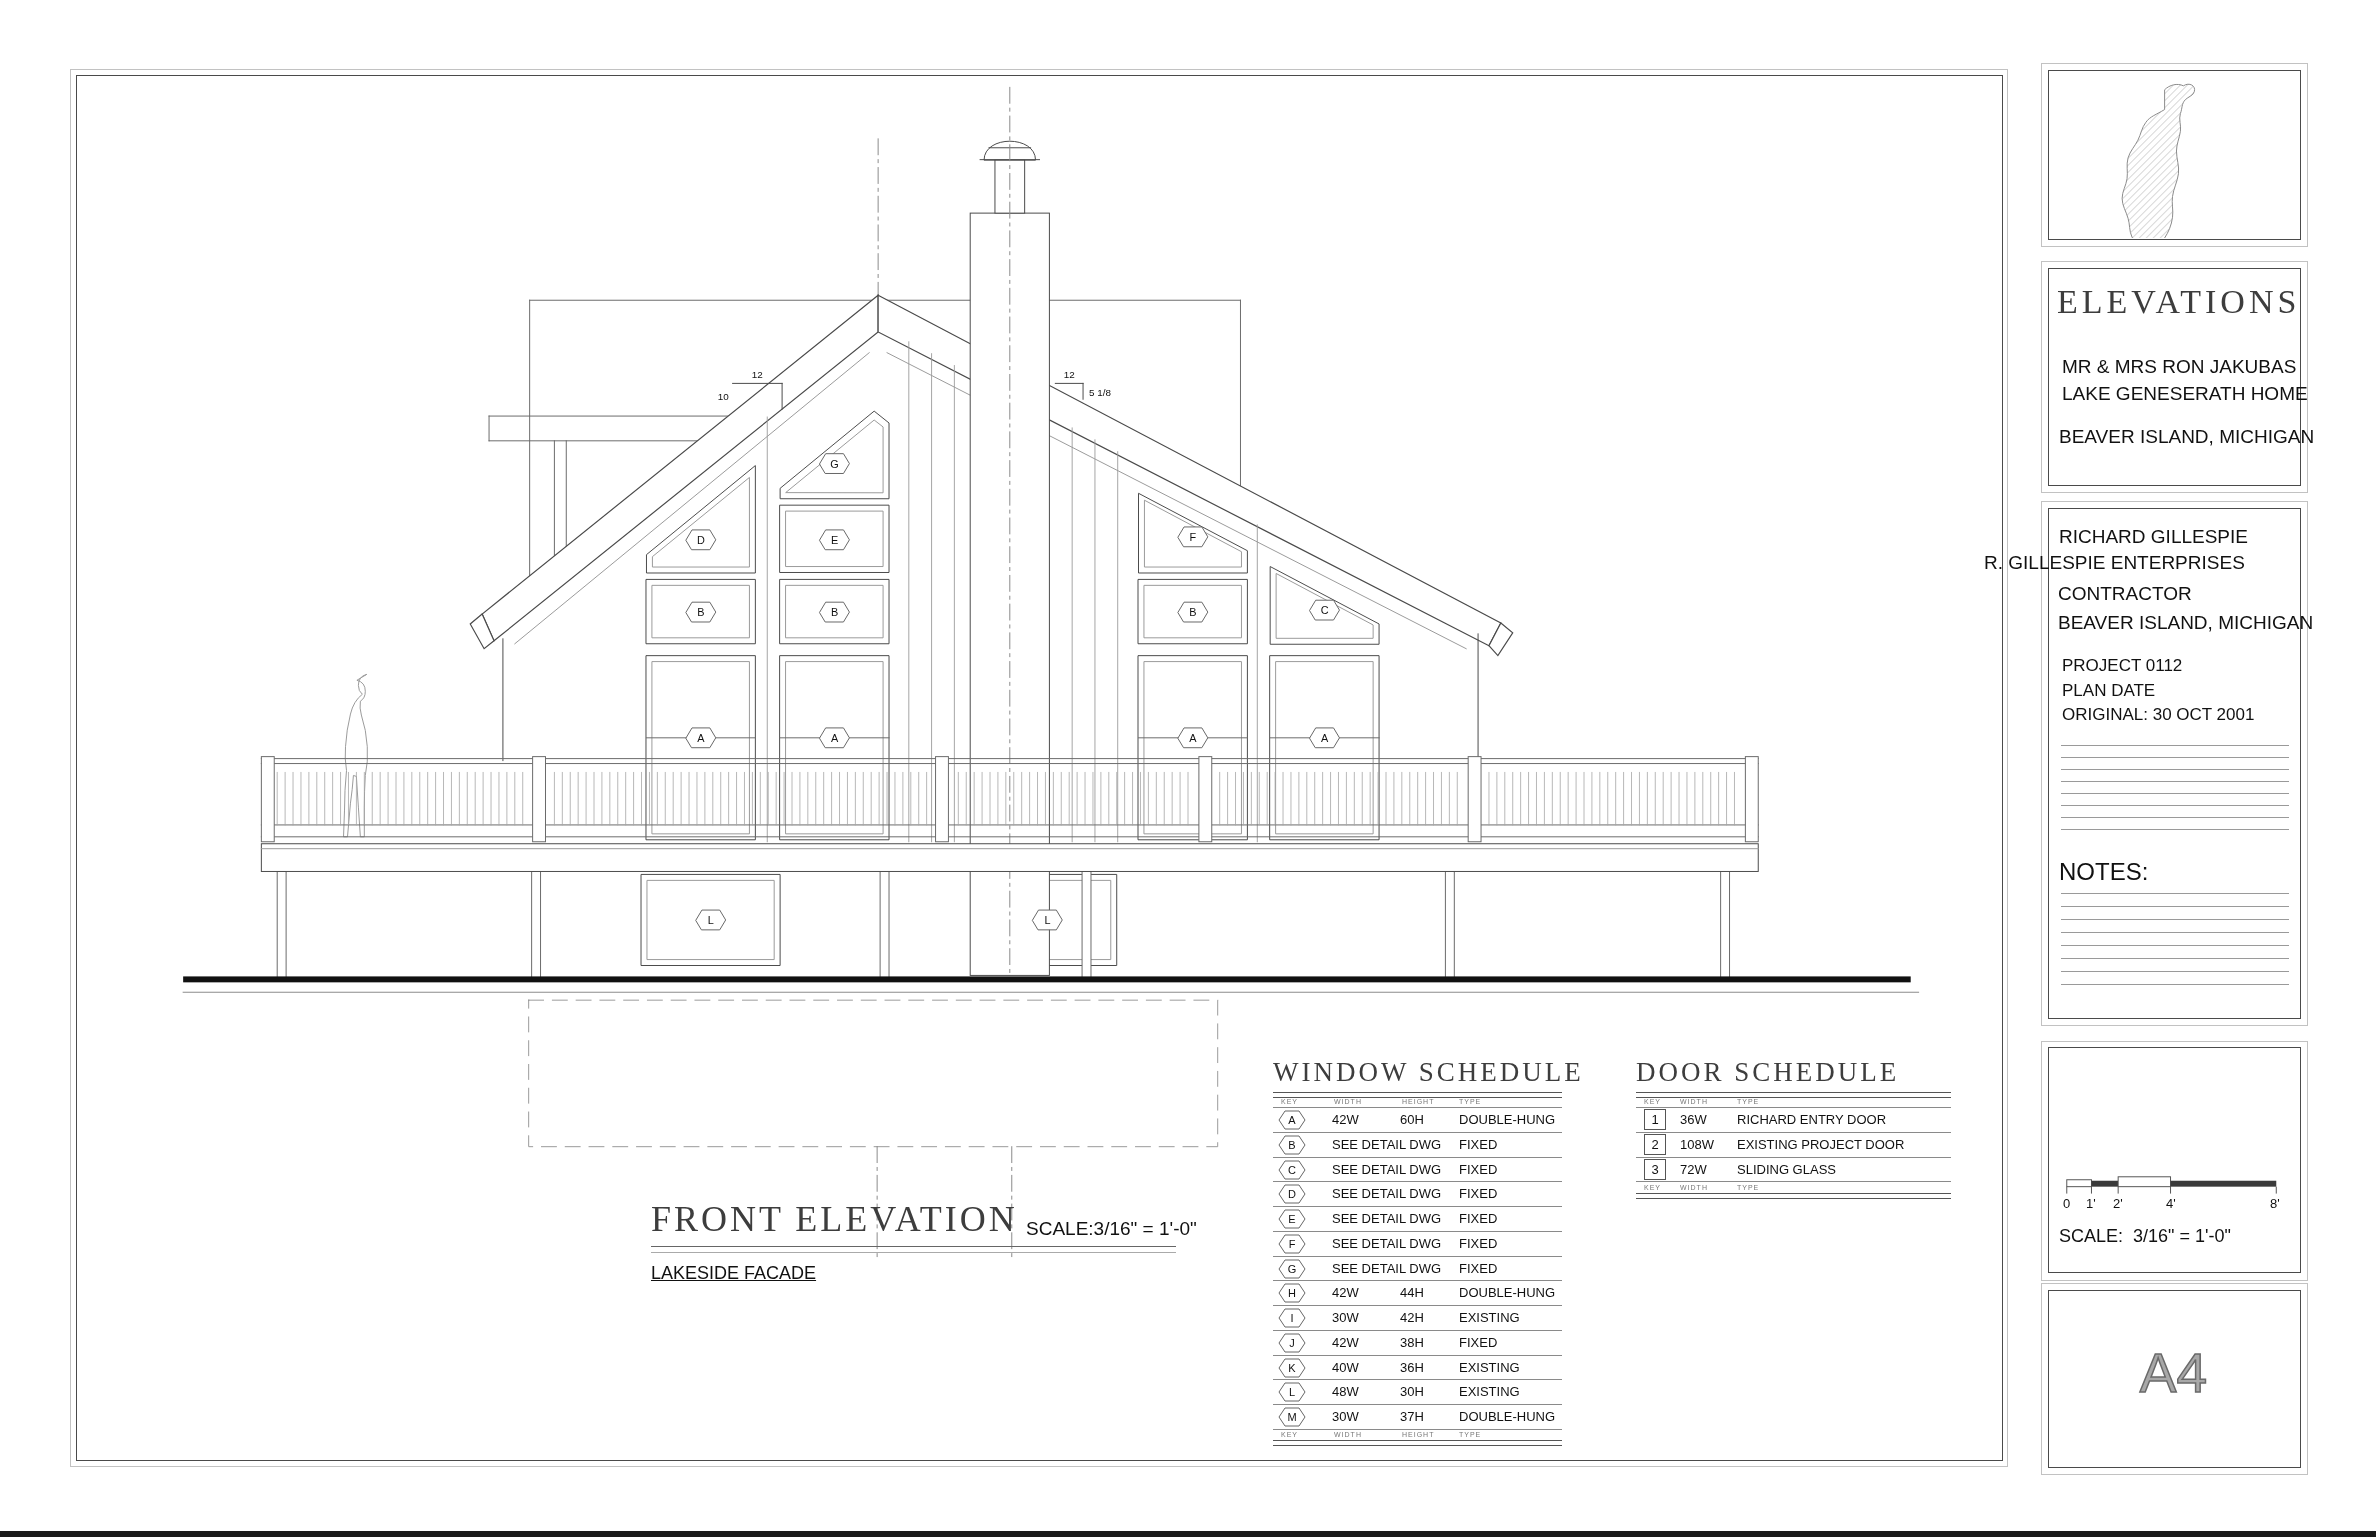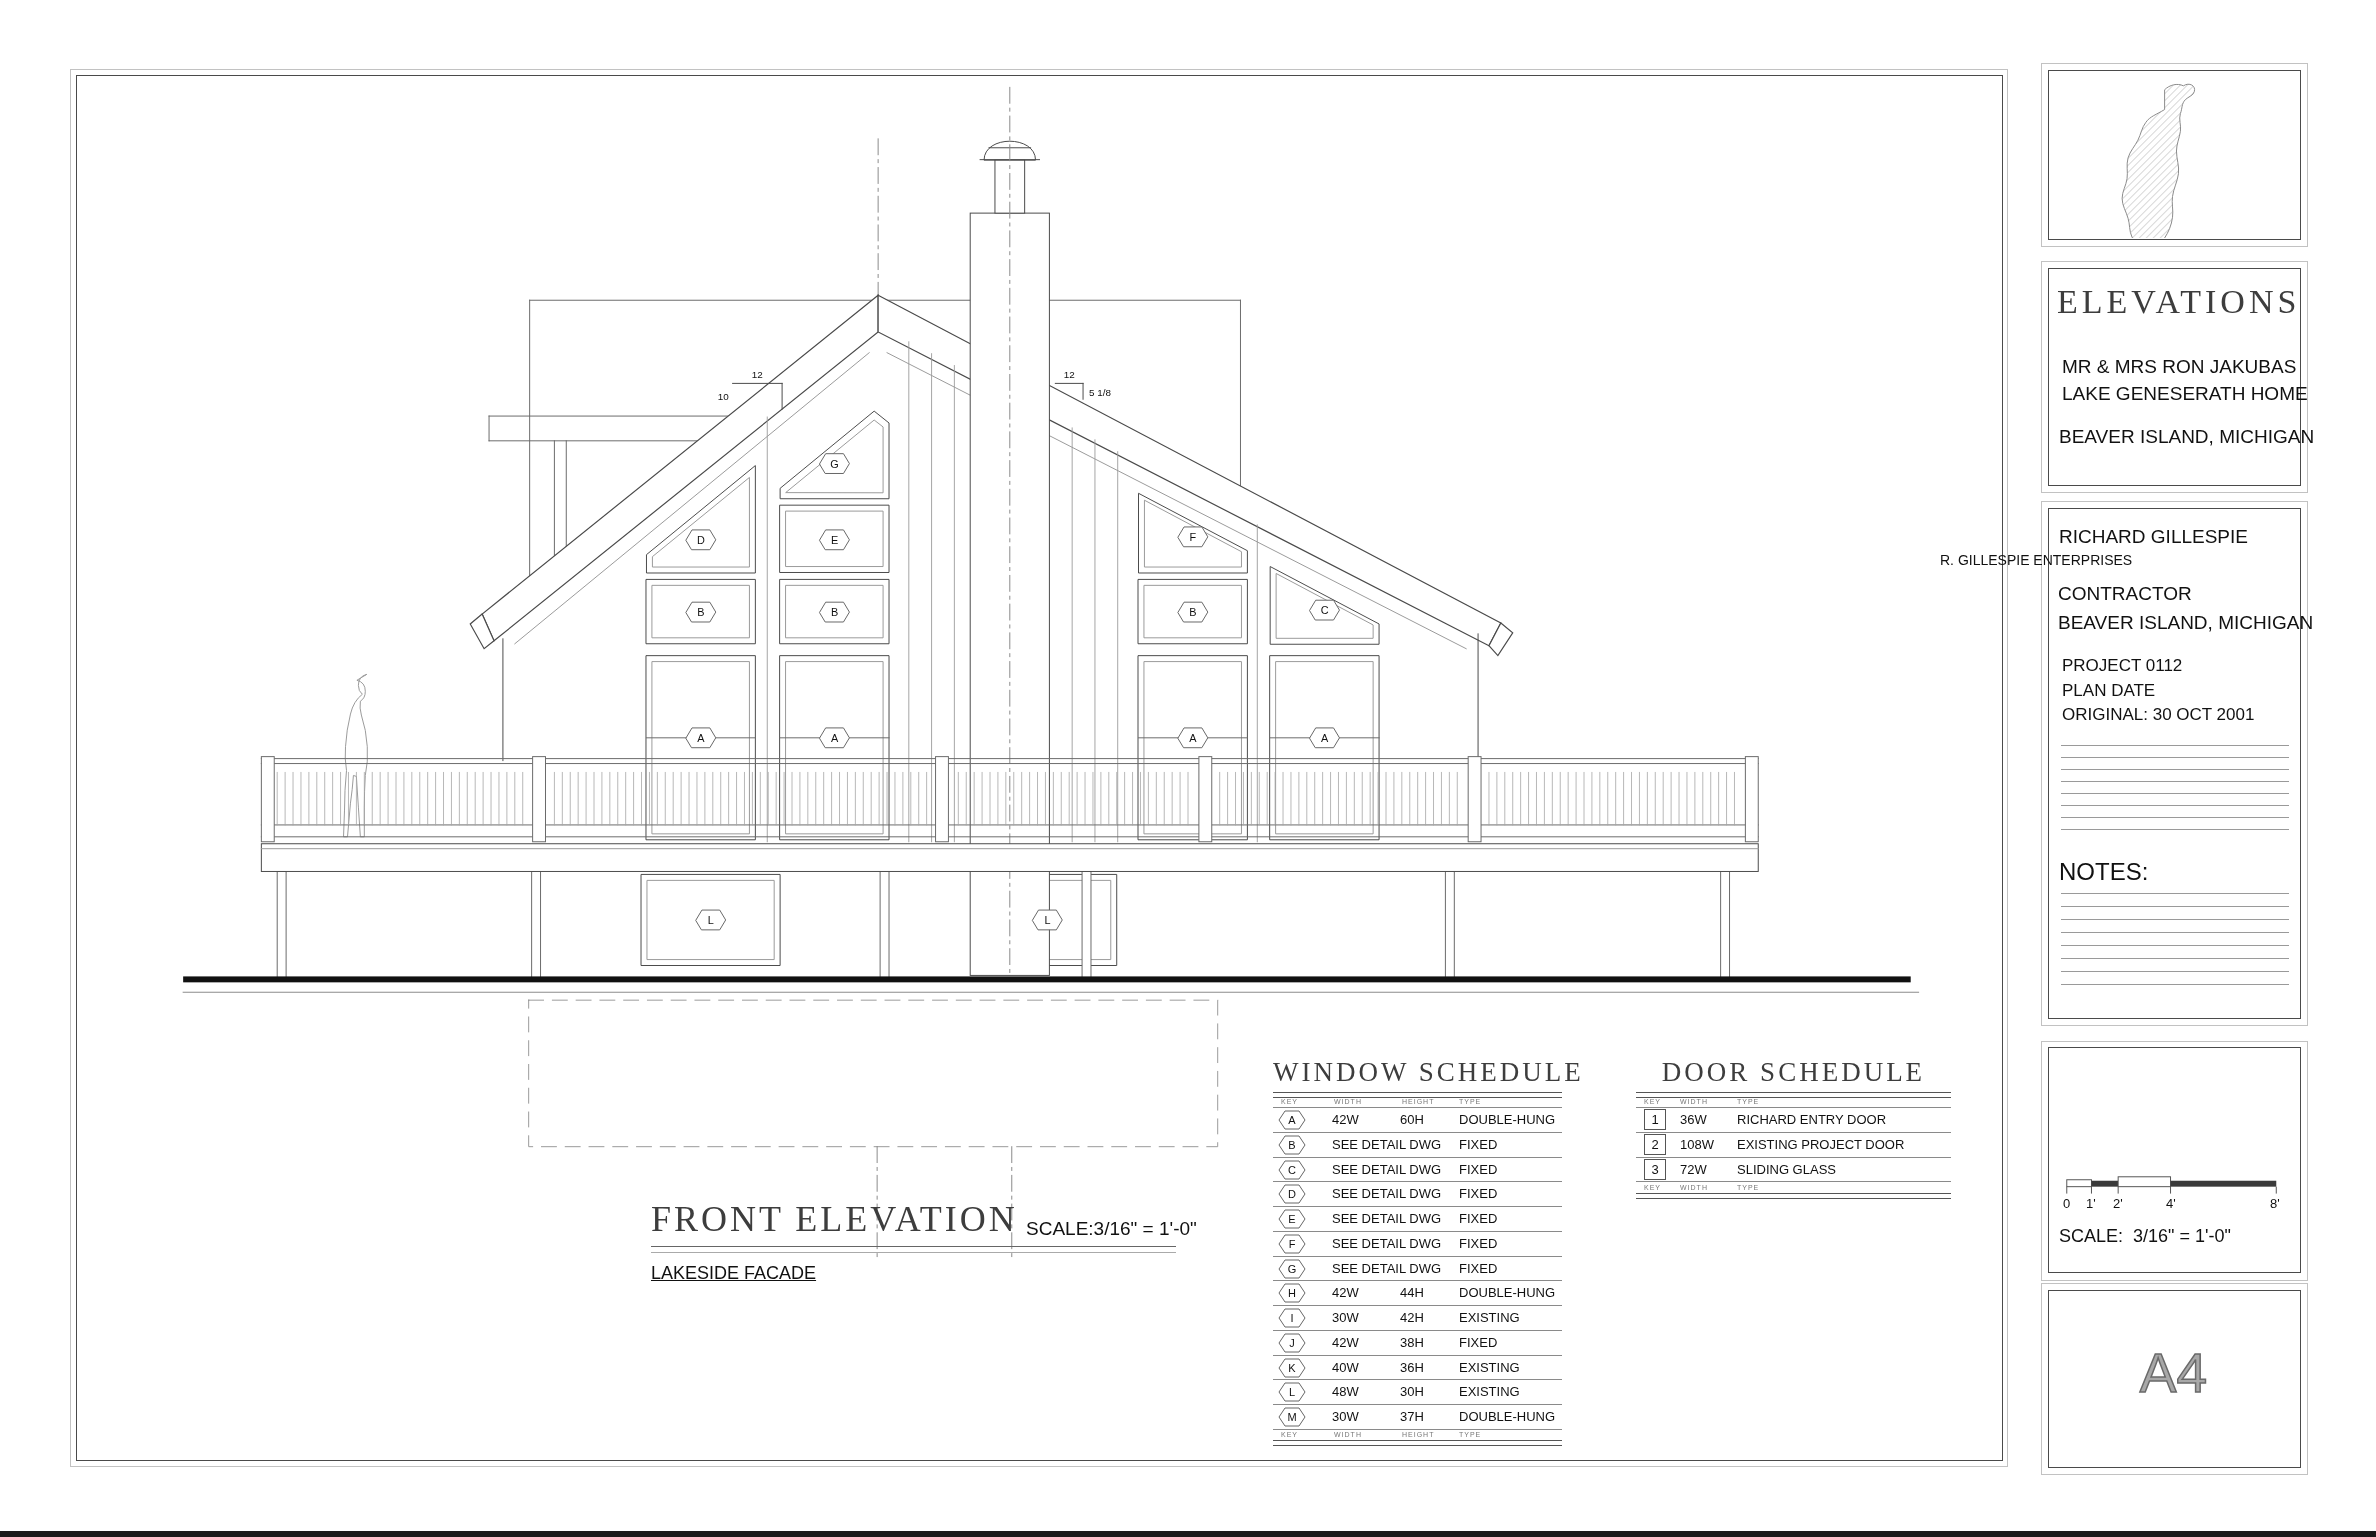--- a/index.html
+++ b/index.html
@@ -551,21 +551,21 @@
       <div class="rowline" style="top: 322px; left: 0px; width: 289px;"></div>
     </div>
   <div class="tiny abs" style="left:8px;top:374px;">KEY</div>
   <div class="tiny abs" style="left:61px;top:374px;">WIDTH</div>
   <div class="tiny abs" style="left:129px;top:374px;">HEIGHT</div>
   <div class="tiny abs" style="left:186px;top:374px;">TYPE</div>
   <div class="dbl" style="left:0;top:383px;width:289px;"></div>
 </div>
 
 <div class="abs" style="left:1636px;top:1057px;width:315px;">
-  <div class="deco" style="font-size:27px;text-align:center;">DOOR SCHEDULE</div>
+  <div class="deco" style="font-size:27px;">DOOR SCHEDULE</div>
   <div class="dbl" style="left:0;top:35px;width:315px;"></div>
   <div class="tiny abs" style="left:8px;top:41px;">KEY</div>
   <div class="tiny abs" style="left:44px;top:41px;">WIDTH</div>
   <div class="tiny abs" style="left:101px;top:41px;">TYPE</div>
   <div class="rowline" style="left:0;top:50px;width:315px;"></div>
   <div id="drows" class="abs" style="left:0;top:50px;width:315px;height:74px;">
       <div class="sched-row door-row cad" style="top: 0px; width: 315px;">
         <span class="keysq">1</span>
         <span class="w">36W</span>
         <span class="t">RICHARD ENTRY DOOR</span>
@@ -604,21 +604,21 @@
 <div class="frame-light" style="left:2041px;top:261px;width:265px;height:230px;"></div>
 <div class="frame-dark" style="left:2048px;top:268px;width:251px;height:216px;"></div>
 <div class="deco abs" style="left:2057px;top:283px;font-size:34px;letter-spacing:4px;">ELEVATIONS</div>
 <div class="cad abs" style="left:2062px;top:356px;font-size:19px;">MR &amp; MRS RON JAKUBAS</div>
 <div class="cad abs" style="left:2062px;top:383px;font-size:19px;">LAKE GENESERATH HOME</div>
 <div class="cad abs" style="left:2059px;top:426px;font-size:19px;">BEAVER ISLAND, MICHIGAN</div>
 
 <div class="frame-light" style="left:2041px;top:501px;width:265px;height:523px;"></div>
 <div class="frame-dark" style="left:2048px;top:508px;width:251px;height:509px;"></div>
 <div class="cad abs" style="left:2059px;top:526px;font-size:19px;">RICHARD GILLESPIE</div>
-<div class="cad abs" style="left:1940px;top:552px;font-size:14px;">R. GILLESPIE ENTERPRISES</div>
+<div class="cad abs" style="left:1984px;top:552px;font-size:19px;">R. GILLESPIE ENTERPRISES</div>
 <div class="cad abs" style="left:2058px;top:583px;font-size:19px;text-align:right;">CONTRACTOR</div>
 <div class="cad abs" style="left:2058px;top:612px;font-size:19px;">BEAVER ISLAND, MICHIGAN</div>
 <div class="cad abs" style="left:2062px;top:656px;font-size:17px;">PROJECT 0112</div>
 <div class="cad abs" style="left:2062px;top:681px;font-size:17px;">PLAN DATE</div>
 <div class="cad abs" style="left:2062px;top:705px;font-size:17px;">ORIGINAL: 30 OCT 2001</div>
 <div class="rules" style="left:2061px;top:745px;width:228px;height:85px;"></div>
 <div class="cad abs" style="left:2059px;top:858px;font-size:24px;">NOTES:</div>
 <div class="rules" style="left:2061px;top:893px;width:228px;height:96px;background:repeating-linear-gradient(to bottom,#9a9a9a 0,#9a9a9a 1px,transparent 1px,transparent 13px);"></div>
 
 <div class="frame-light" style="left:2041px;top:1041px;width:265px;height:238px;"></div>

